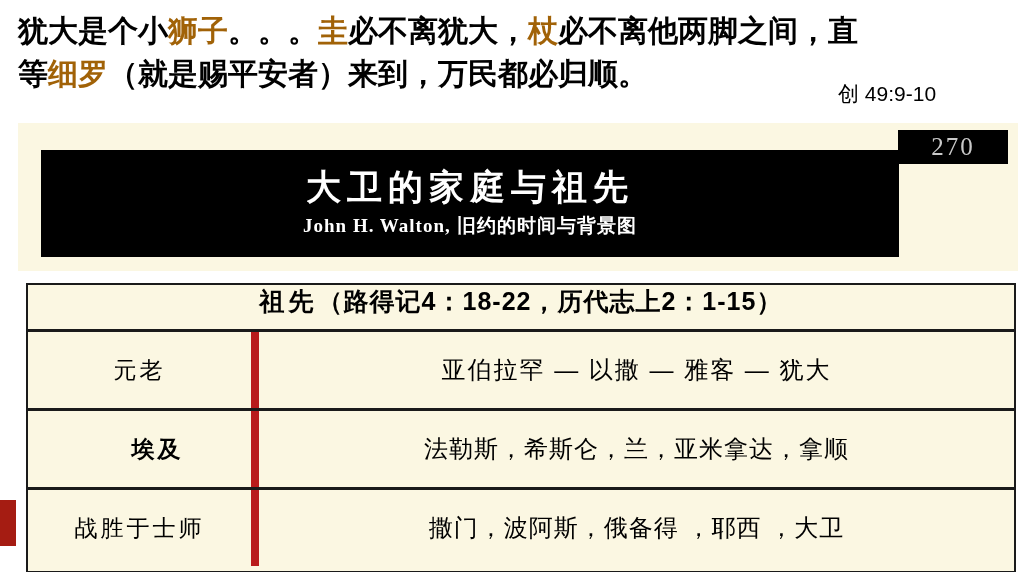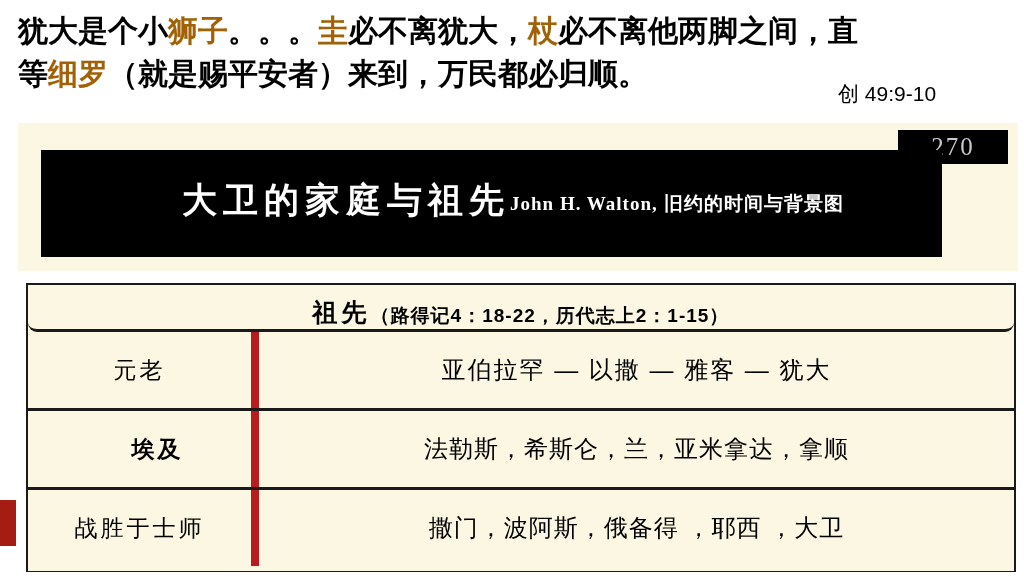--- a/index.html
+++ b/index.html
@@ -69,23 +69,23 @@
     justify-content: center;
   }
   .black-bar {
     position: absolute;
     left: 23px;
     top: 27px;
     width: 858px;
     height: 107px;
     background: #000000;
     display: flex;
-    align-items: center;
-    justify-content: center;
-    padding-left: 43px;
+    flex-direction: column;
+    align-items: center;
+    justify-content: center;
   }
   .black-bar .main-title {
     color: #ffffff;
     font-size: 35px;
     font-weight: bold;
     letter-spacing: 6px;
     line-height: 1.1;
     margin-bottom: 6px;
   }
   .black-bar .sub-title {
@@ -112,33 +112,32 @@
   .tbl-row {
     display: flex;
     box-sizing: border-box;
     border-bottom: 3px solid #1a1a1a;
   }
   .tbl-row:last-child {
     border-bottom: none;
   }
   .row-head {
     height: 47px;
-    align-items: flex-end;
+    align-items: flex-start;
     justify-content: center;
     display: flex;
     background: #fbf7e2;
-    border-radius: 9px;
   }
   .row-head .rh-title {
     font-size: 25px;
     font-weight: bold;
     letter-spacing: 4px;
   }
   .row-head .rh-ref {
-    font-size: 19px;
+    font-size: 25px;
     font-weight: bold;
     letter-spacing: 1px;
   }
   .cell-label {
     width: 231px;
     min-height: 76px;
     display: flex;
     align-items: center;
     justify-content: center;
     font-size: 23px;

